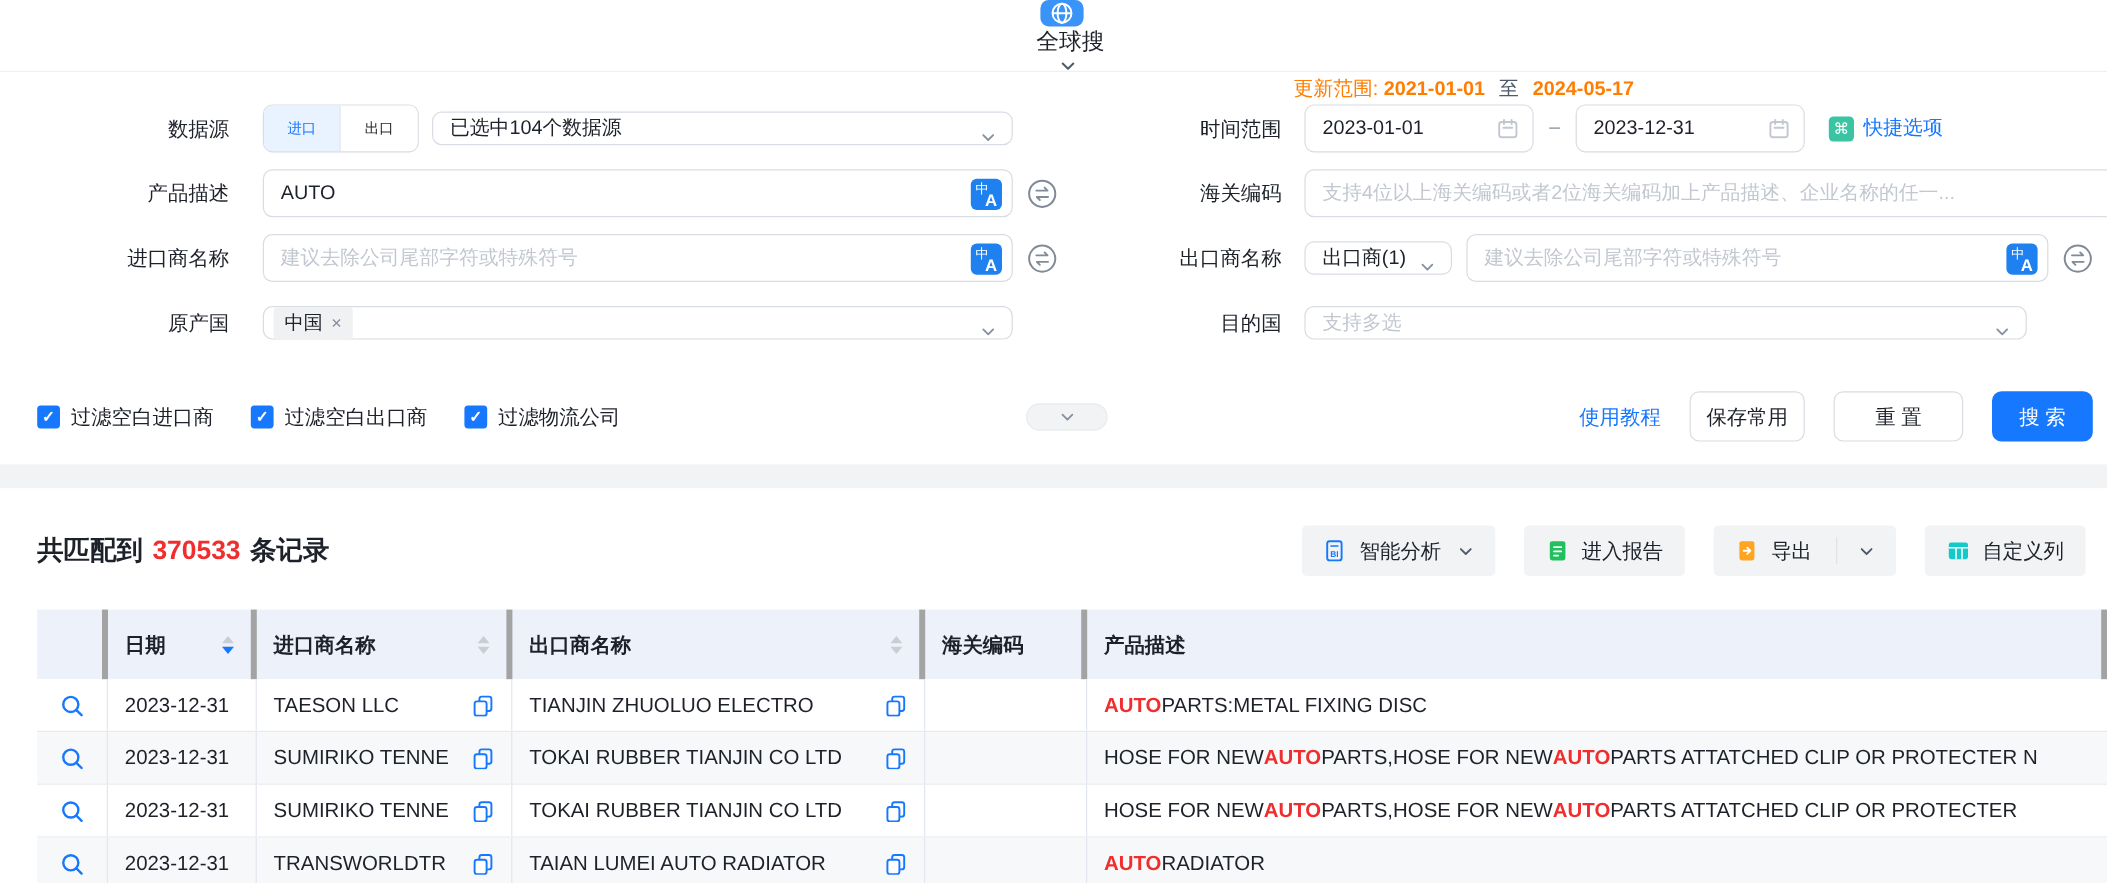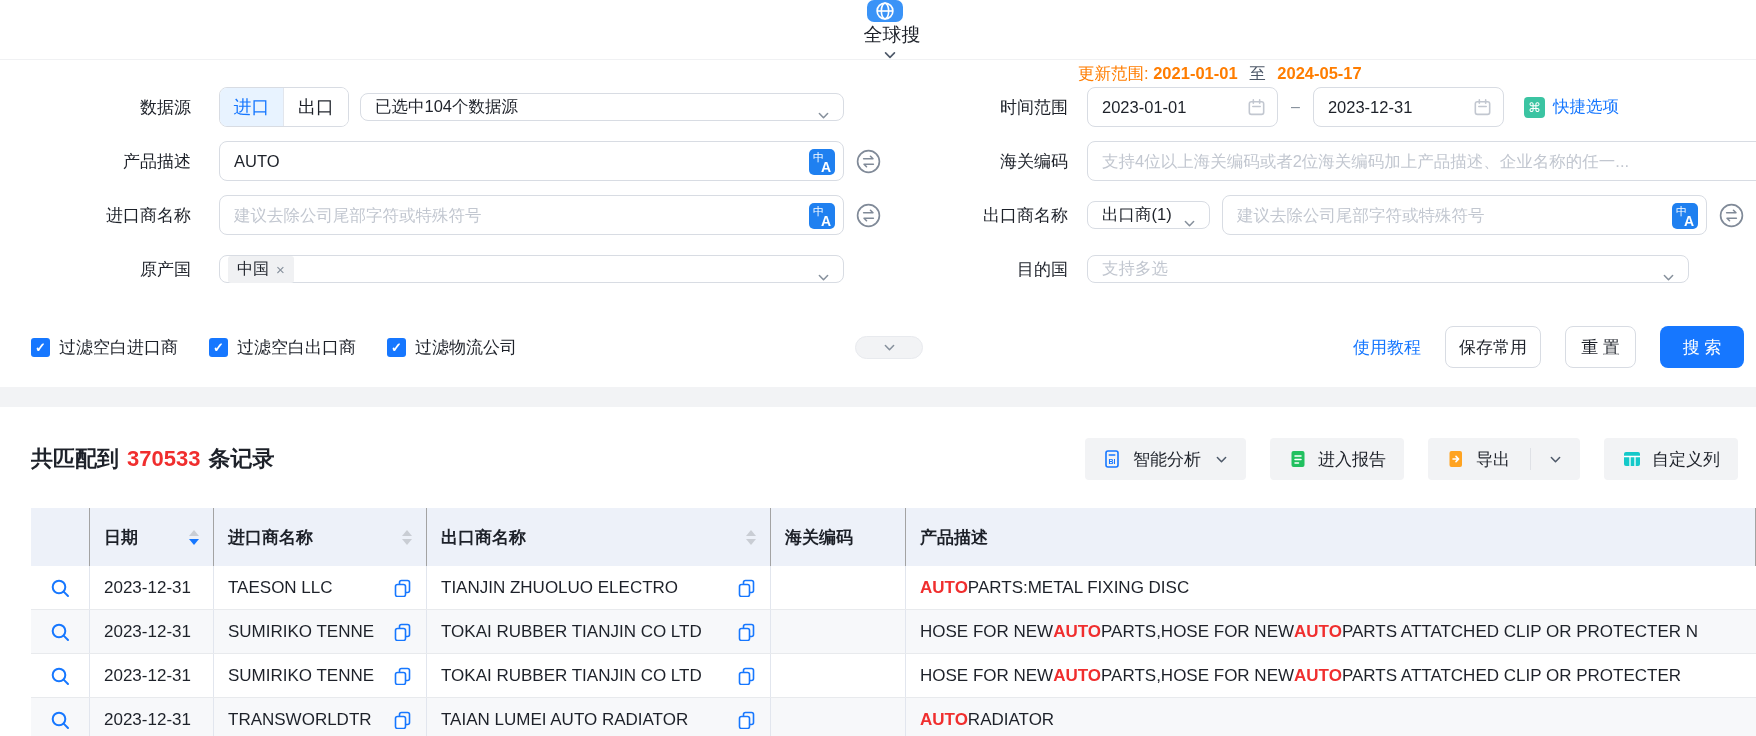--- a/index.html
+++ b/index.html
@@ -29,21 +29,21 @@
   .flabel { font-size:17px; color:#1d2129; text-align:right; }
   .col-left .flabel { width:191px; margin-right:28px; }
   .col-right .flabel { width:186px; margin-right:19px; }
   .inputbox { position:relative; height:40px; border:1px solid #d8dce3; border-radius:8px; background:#fff; display:flex; align-items:center; }
   .inputbox input { border:none; outline:none; background:transparent; font-size:16.5px; color:#1d2129; font-family:inherit; width:100%; padding:0 14px; }
   .inputbox input::placeholder { color:#c2c7d0; }
   .selectbox { position:relative; height:28px; border:1px solid #d8dce3; border-radius:8px; background:#fff; display:flex; align-items:center; padding:0 36px 0 14px; font-size:16.5px; color:#1d2129; cursor:pointer; }
   .selectbox .placeholder { color:#c2c7d0; }
   .selectbox .sel-caret { position:absolute; right:13px; top:13px; }
   .seg { display:flex; height:40px; border:1px solid #d8dce3; border-radius:8px; overflow:hidden; margin-right:11px; }
-  .seg .seg-item { width:64px; display:flex; align-items:center; justify-content:center; font-size:18px; color:#1d2129; background:#fff; cursor:pointer; }
+  .seg .seg-item { width:64px; display:flex; align-items:center; justify-content:center; font-size:12px; color:#1d2129; background:#fff; cursor:pointer; }
   .seg .seg-item.active { background:#e8f3ff; color:#1677ff; border-right:1px solid #e2e6ed; }
   .trans-icon { position:absolute; right:8px; top:7px; width:26px; height:26px; background:#1f80f0; border-radius:5px; cursor:pointer; }
   .trans-icon i { position:absolute; font-style:normal; top:1px; left:4px; font-size:11px; color:#fff; }
   .trans-icon b { position:absolute; bottom:0px; right:4px; font-size:14px; color:#fff; font-weight:bold; }
   .match-icon { margin-left:11px; display:flex; cursor:pointer; }
   .tag { display:flex; align-items:center; gap:7px; height:27px; background:#f0f1f3; border-radius:3px; padding:0 9px; font-size:16px; color:#1d2129; }
   .tag .tag-x { color:#86909c; font-size:15px; cursor:pointer; }
   .datebox { width:191px; }
   .datebox .cal { position:absolute; right:11px; top:10px; }
   .dash { margin:0 13px; color:#86909c; font-size:16px; }
@@ -53,39 +53,39 @@
   
   .filter-row { position:relative; display:flex; align-items:center; height:42px; margin-top:37px; padding-left:31px; }
   .chk-item { display:flex; align-items:center; gap:9px; margin-right:31px; cursor:pointer; }
   .chk-box { width:19px; height:19px; background:#1677ff; border-radius:3px; color:#fff; font-size:13px; font-weight:bold; display:flex; align-items:center; justify-content:center; }
   .chk-label { font-size:17px; color:#1d2129; }
   .collapse-pill { position:absolute; left:855px; top:10px; width:68px; height:23px; background:#f2f3f5; border:1px solid #e8eaee; border-radius:12px; display:flex; align-items:center; justify-content:center; cursor:pointer; }
   .form-actions { margin-left:auto; display:flex; align-items:center; gap:24px; margin-right:12px; }
   .link { font-size:17px; color:#1677ff; cursor:pointer; }
   .obtn { height:42px; border:1px solid #d8dce3; background:#fff; border-radius:8px; font-size:17px; color:#1d2129; cursor:pointer; font-family:inherit; }
   .obtn.save { width:96px; }
-  .obtn.reset { width:71px; }
+  .obtn.reset { width:108px; }
   .sbtn { width:84px; height:42px; border:none; background:#1677ff; color:#fff; border-radius:8px; font-size:17px; cursor:pointer; font-family:inherit; }
   .band { height:20px; background:#f2f3f5; margin-top:19px; }
   
   .results { background:#fff; padding-top:30px; }
   .results-head { display:flex; align-items:center; padding:0 18px 0 31px; height:44px; }
   .results-title { font-size:22px; font-weight:bold; color:#1d2129; }
   .results-title .count { color:#f02e2e; margin:0 8px; }
   .toolbar { margin-left:auto; display:flex; align-items:center; gap:24px; }
   .tbtn { display:flex; align-items:center; gap:10px; height:42px; padding:0 18px; background:#f2f3f5; border:none; border-radius:4px; font-size:17px; color:#1d2129; cursor:pointer; font-family:inherit; }
   .tbtn .bcaret { margin-left:4px; display:flex; }
   .tbtn .split { width:1px; height:22px; background:#dfe1e6; margin:0 4px 0 10px; }
   
   .table { margin:27px 0 0 31px; width:1725px; font-size:17px; }
   .trow { display:grid; grid-template-columns:59px 124px 213px 344px 135px 1fr; align-items:stretch; }
   .thead { background:#edf1f9; height:58px; font-weight:bold; }
   .cell { display:flex; align-items:center; padding:0 14px; overflow:hidden; white-space:nowrap; border-right:1px solid #e2e6ee; }
   .cell:last-child { border-right:none; }
-  .thead .cell { border-right:1px solid #a3a3a3; }
+  .thead .cell { border-right:5px solid #a3a3a3; }
   .tbody .trow { height:44px; border-bottom:1px solid #e8eaed; background:#fff; }
   .tbody .trow:nth-child(even) { background:#f7f8fa; }
   .cell.c-icon { justify-content:center; padding:0; }
   .cell.c-name { justify-content:space-between; }
   .copybtn { display:flex; cursor:pointer; flex:none; margin-left:8px; }
   .hl { color:#f02e2e; font-weight:bold; }
   .sort { margin-left:auto; display:flex; flex-direction:column; gap:3px; padding-left:10px; cursor:pointer; }
   .car-up { width:0; height:0; border-left:5px solid transparent; border-right:5px solid transparent; border-bottom:6px solid #c9cdd4; }
   .car-dn { width:0; height:0; border-left:5px solid transparent; border-right:5px solid transparent; border-top:6px solid #c9cdd4; }
   .car-dn.active { border-top-color:#1677ff; }

